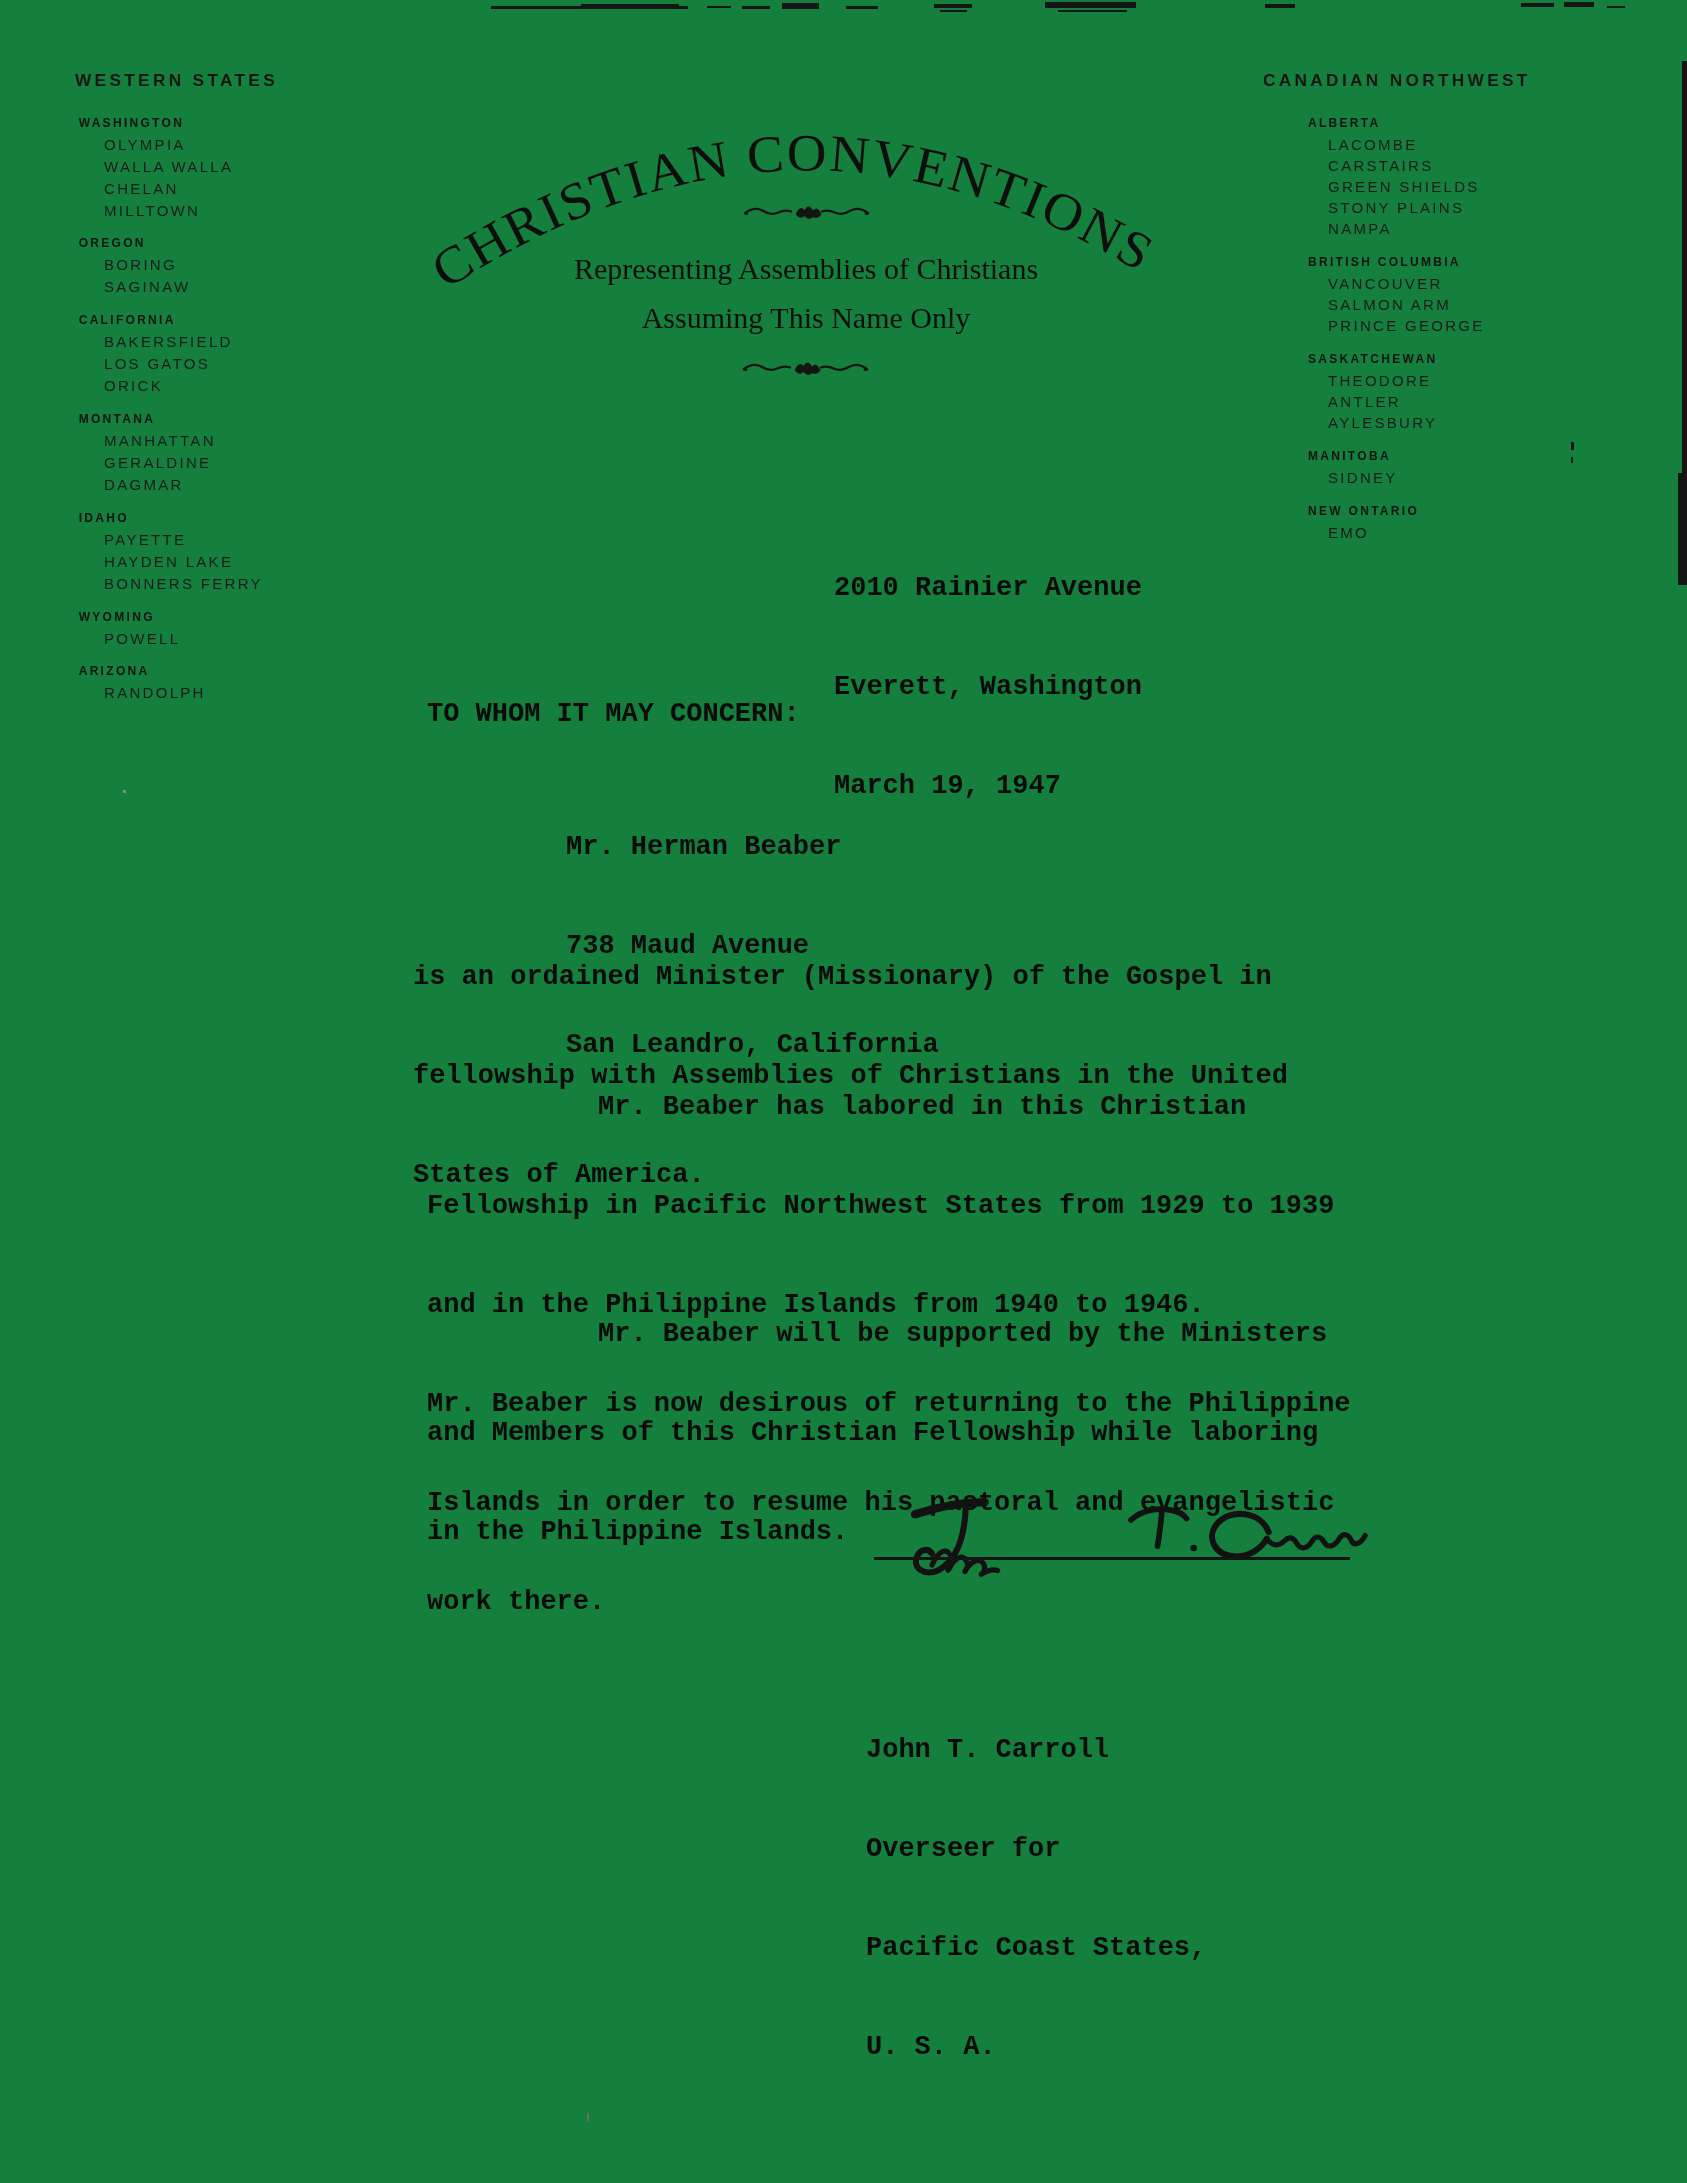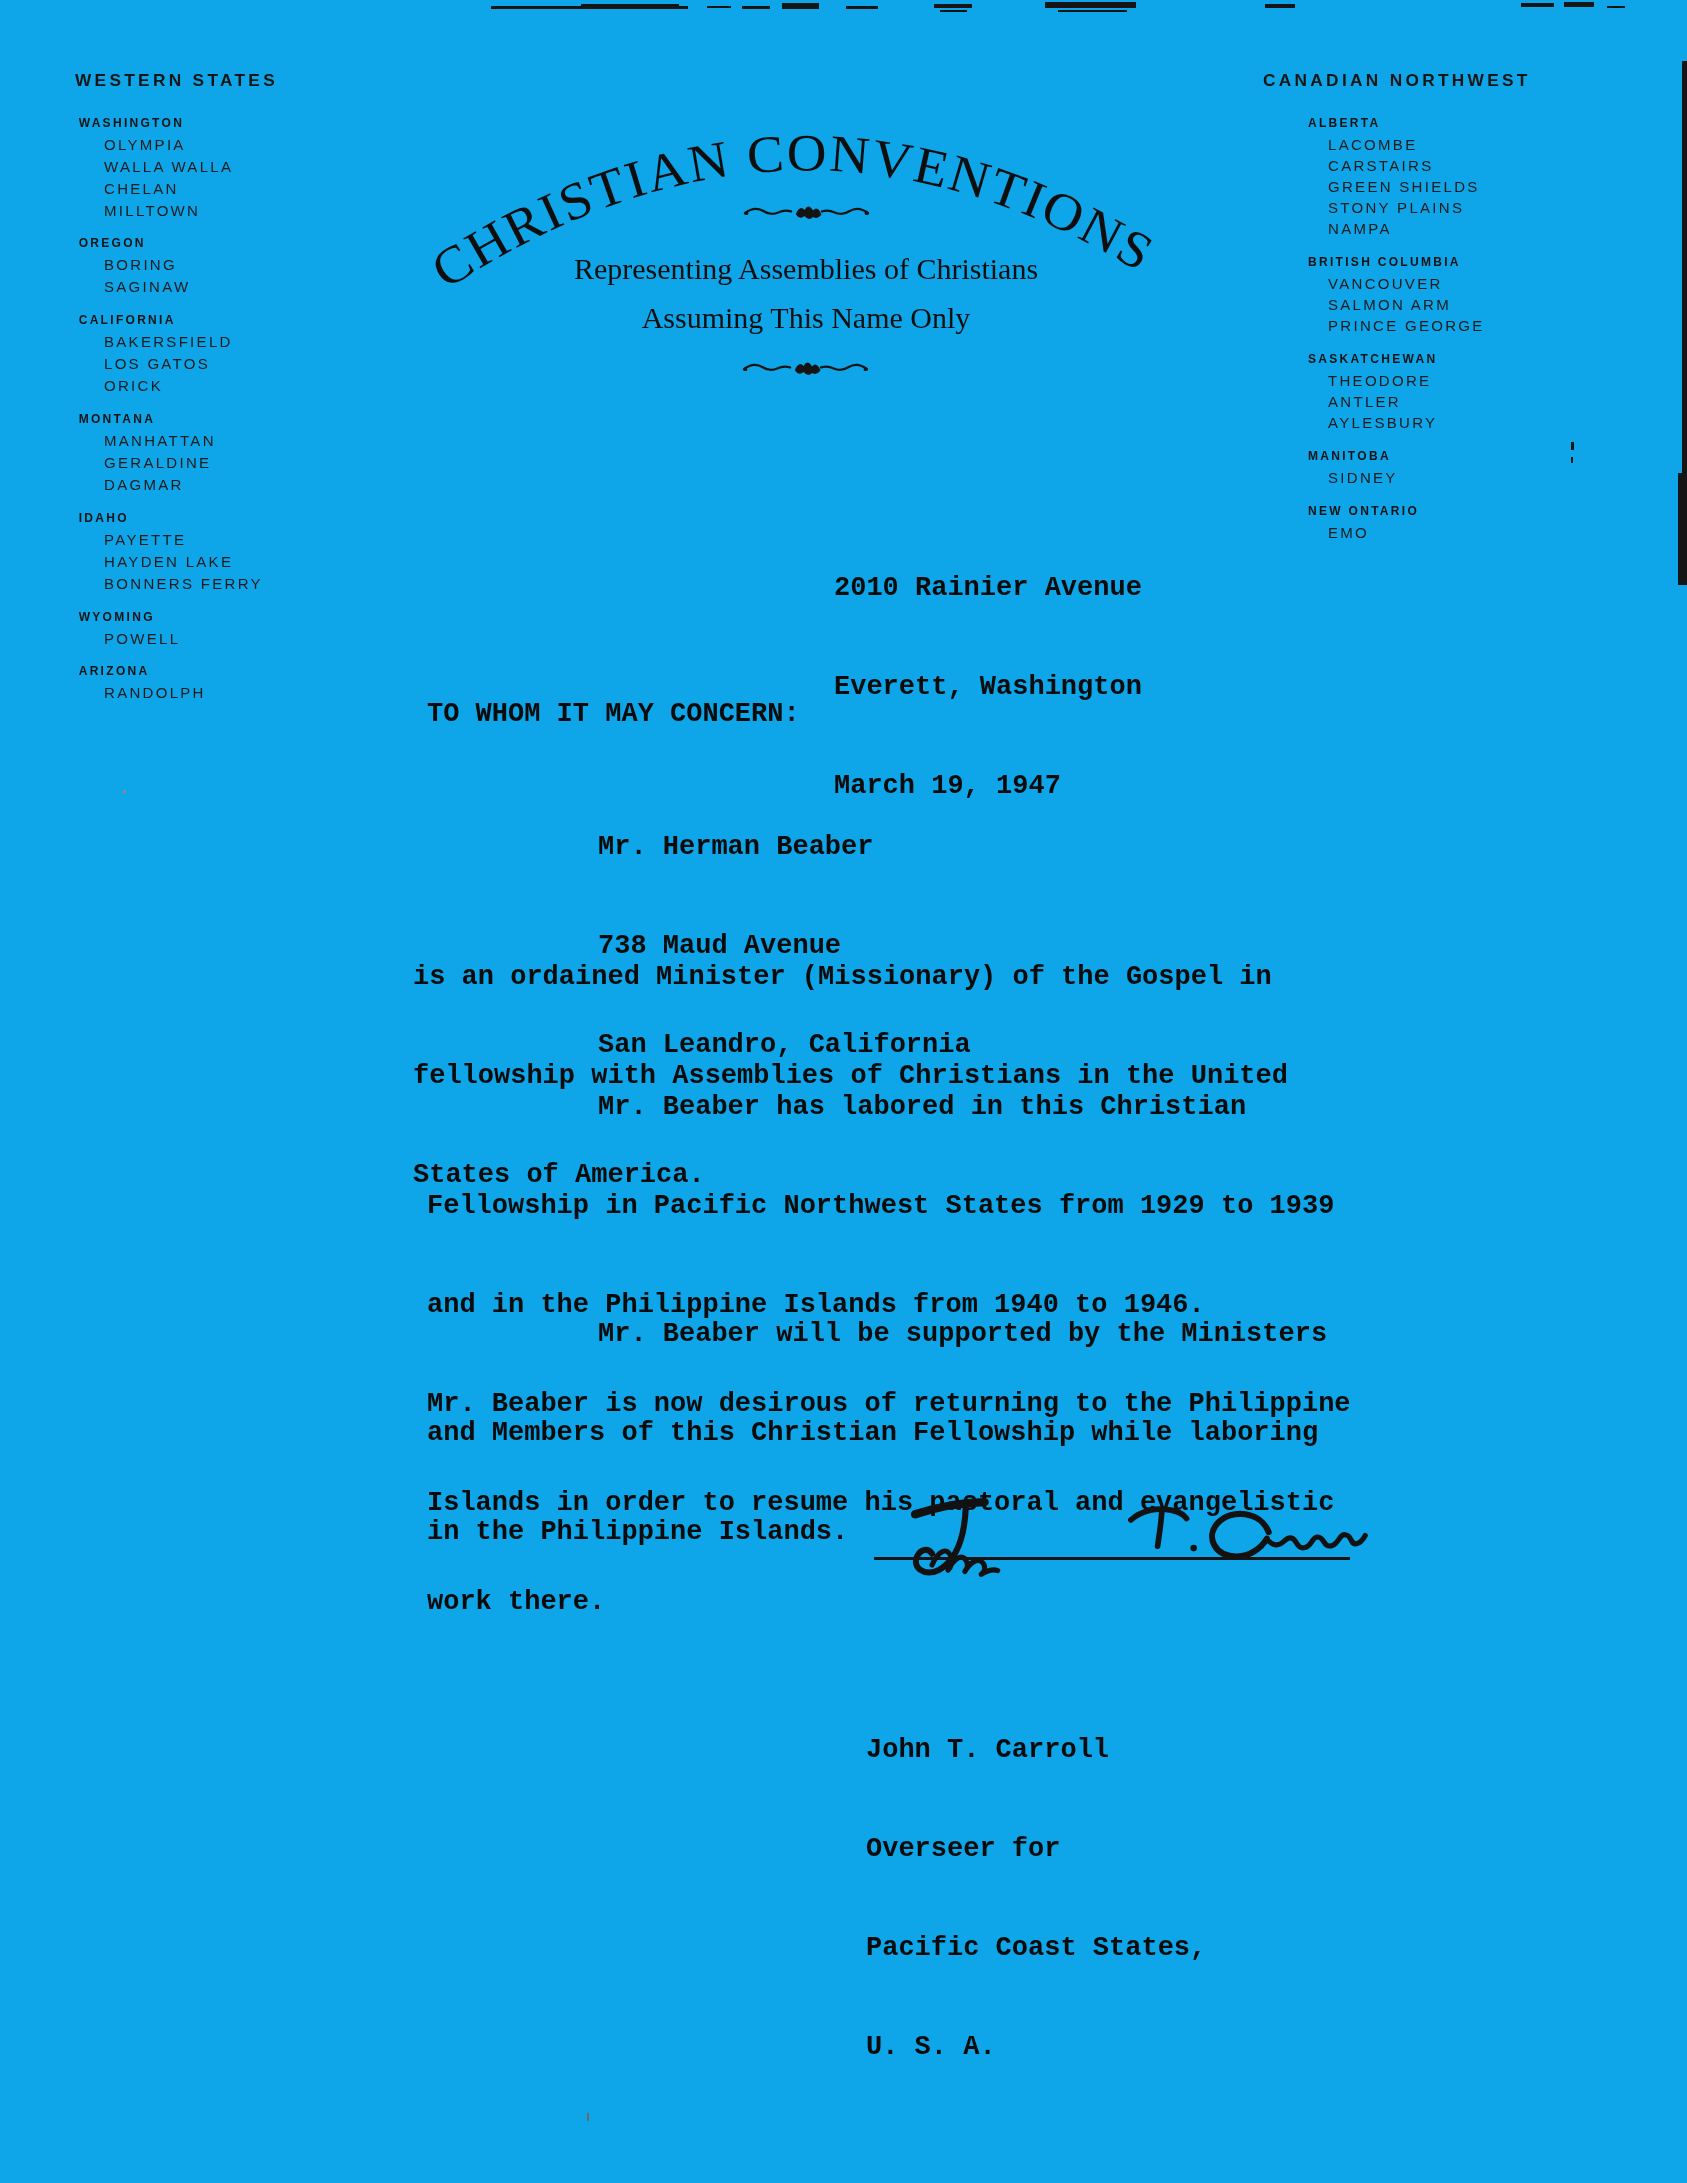--- a/index.html
+++ b/index.html
@@ -1,16 +1,16 @@
 <!DOCTYPE html>
 <html style="font-size:7.5px"><head>
 <meta charset="utf-8">
 <style>
   html,body{margin:0;padding:0;background:#ffffff;}
-  .page{position:relative;width:1687px;height:2183px;background:#0ea5e9;overflow:hidden;
+  .page{position:relative;width:1687px;height:2183px;background:#15803d;overflow:hidden;
         font-family:"Liberation Sans",sans-serif;color:#101010;}
 
   
   .art{position:absolute;background:#151515;}
 
   
   .col{position:absolute;}
   .col-header{font-size:17.3px;font-weight:700;letter-spacing:3.3px;color:#161616;white-space:nowrap;}
   .left-col .col-header{margin-bottom:20.6px;}
   .right-col .col-header{margin-bottom:21.6px;}
@@ -173,21 +173,21 @@
   </svg>
 
   <div class="typed" style="left:834px;top:506px;">
     <div>2010 Rainier Avenue</div>
     <div>Everett, Washington</div>
     <div>March 19, 1947</div>
   </div>
 
   <div class="typed" style="left:427px;top:698px;">TO WHOM IT MAY CONCERN:</div>
 
-  <div class="typed" style="left:598px;top:765px;">
+  <div class="typed" style="left:566px;top:765px;">
     <div>Mr. Herman Beaber</div>
     <div>738 Maud Avenue</div>
     <div>San Leandro, California</div>
   </div>
 
   <div class="typed" style="left:413px;top:895px;">
     <div>is an ordained Minister (Missionary) of the Gospel in</div>
     <div>fellowship with Assemblies of Christians in the United</div>
     <div>States of America.</div>
   </div>

